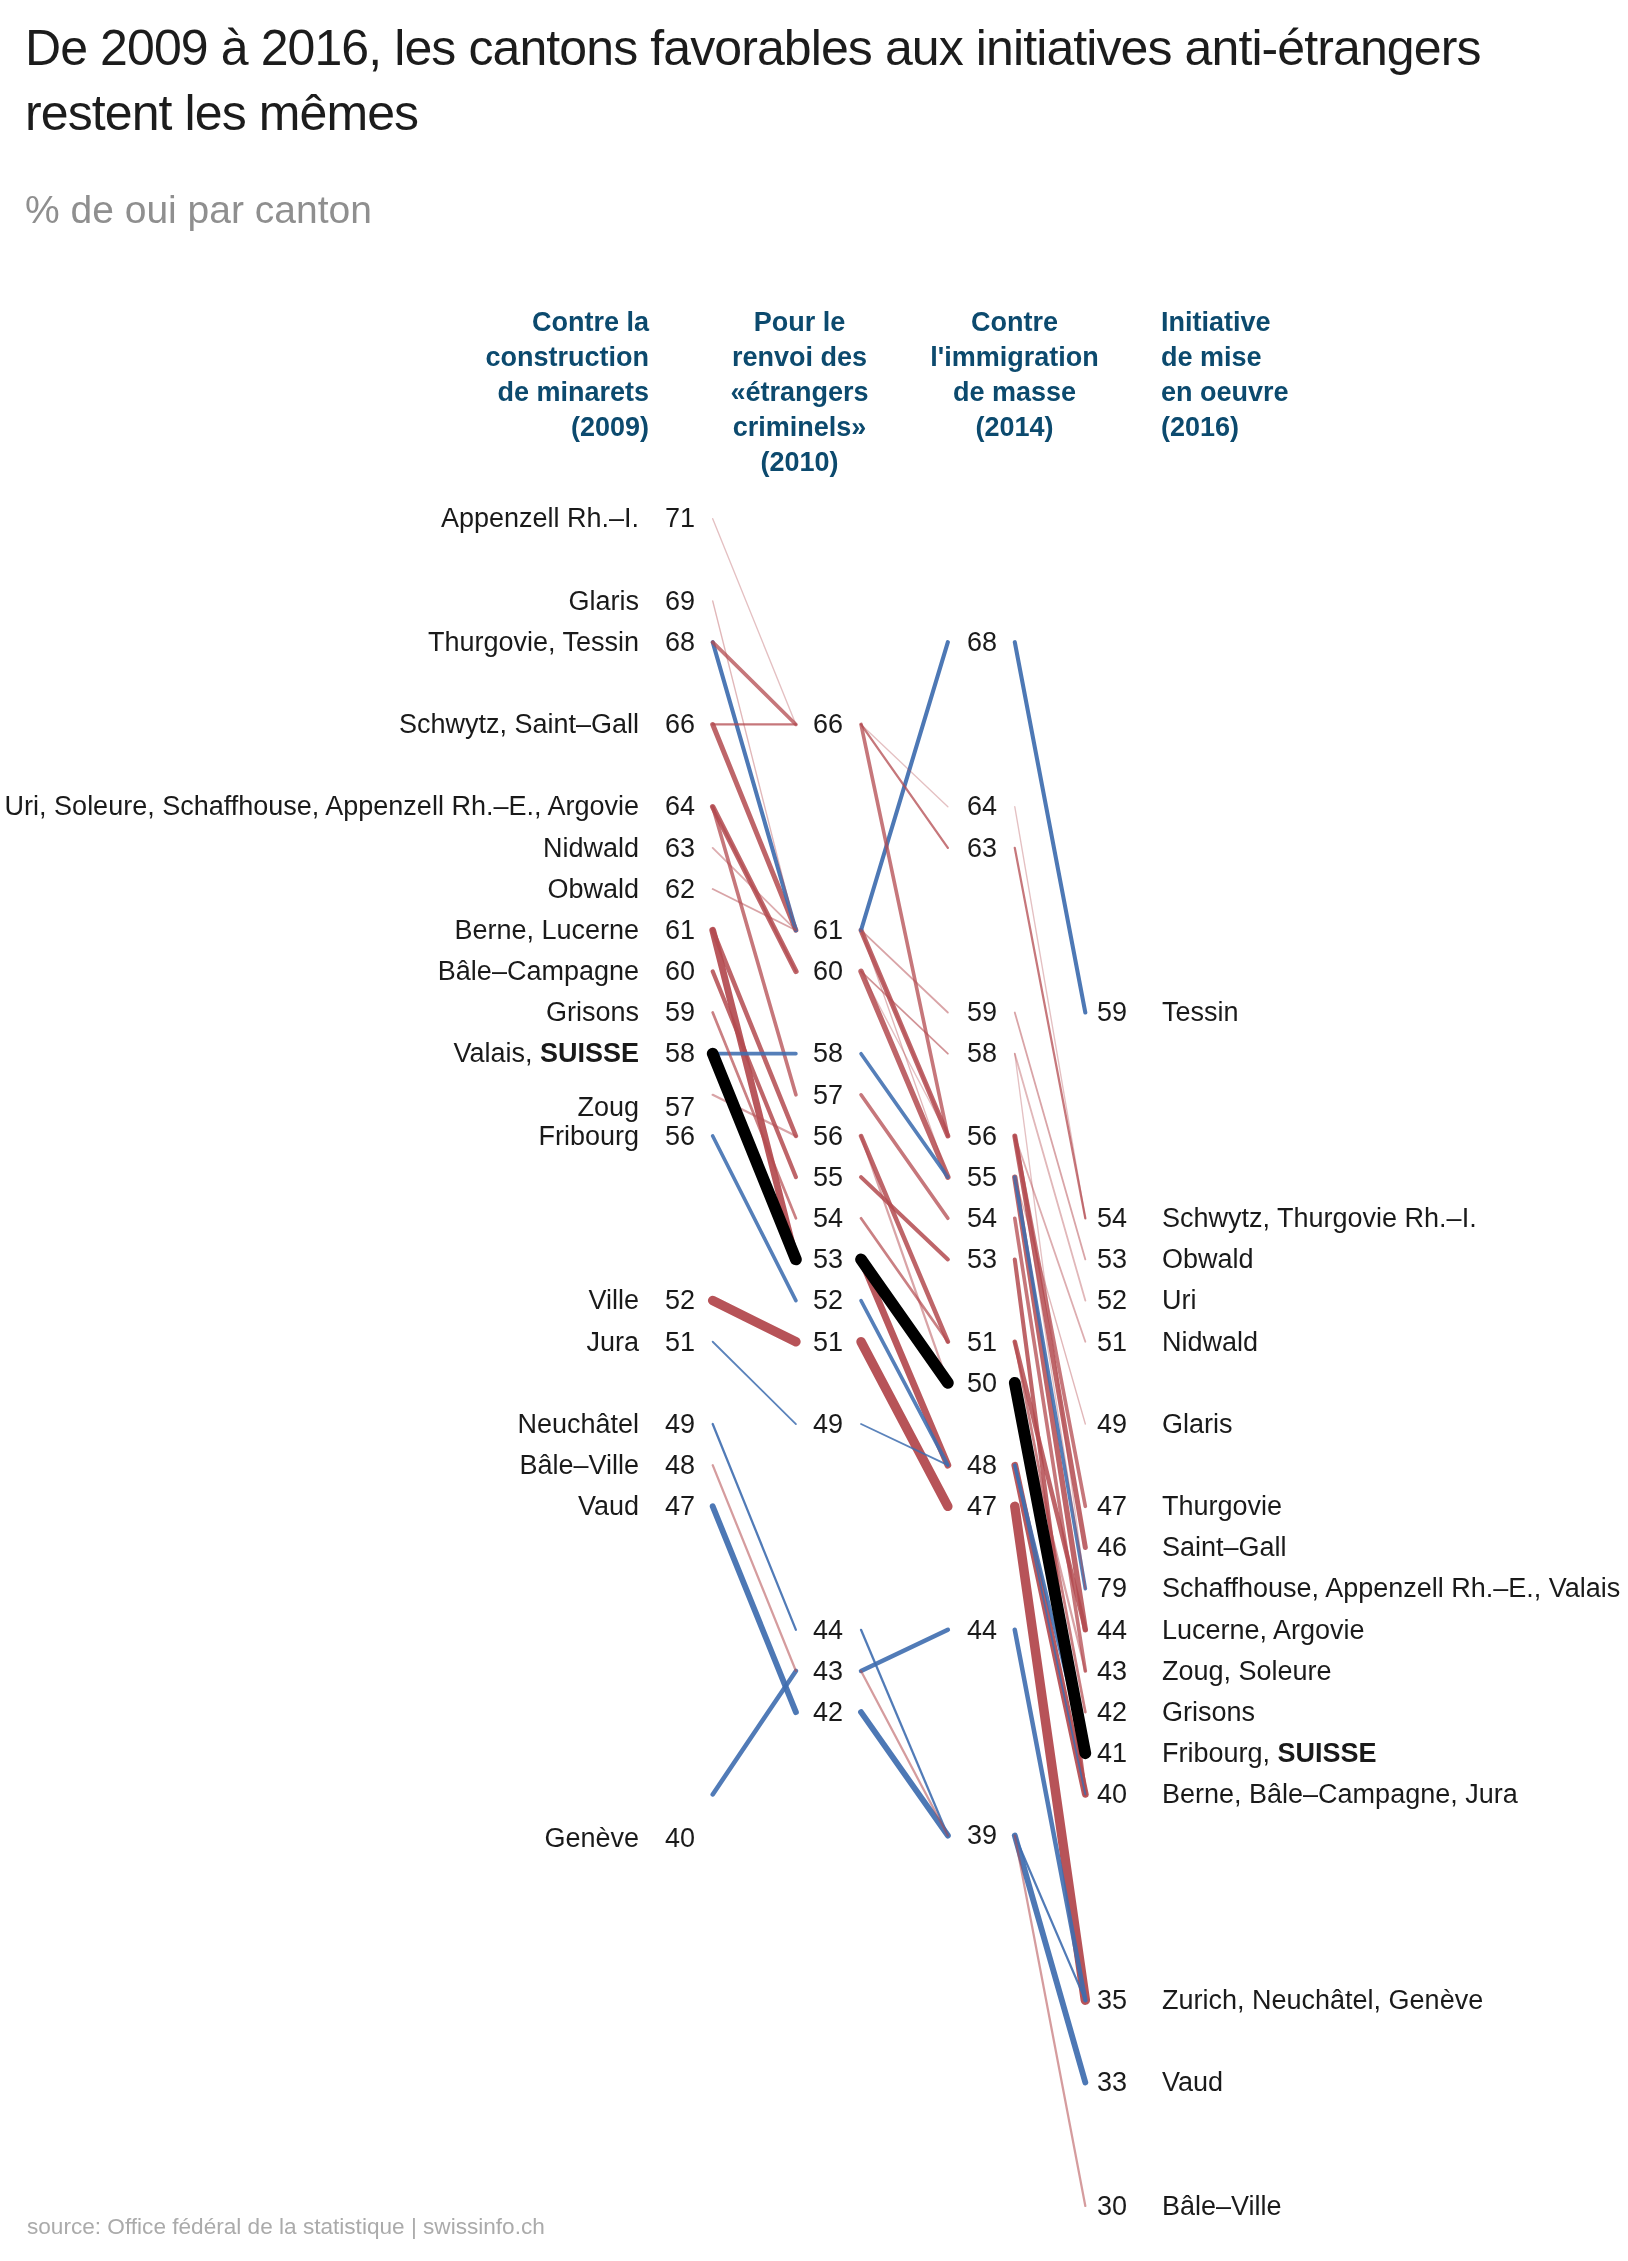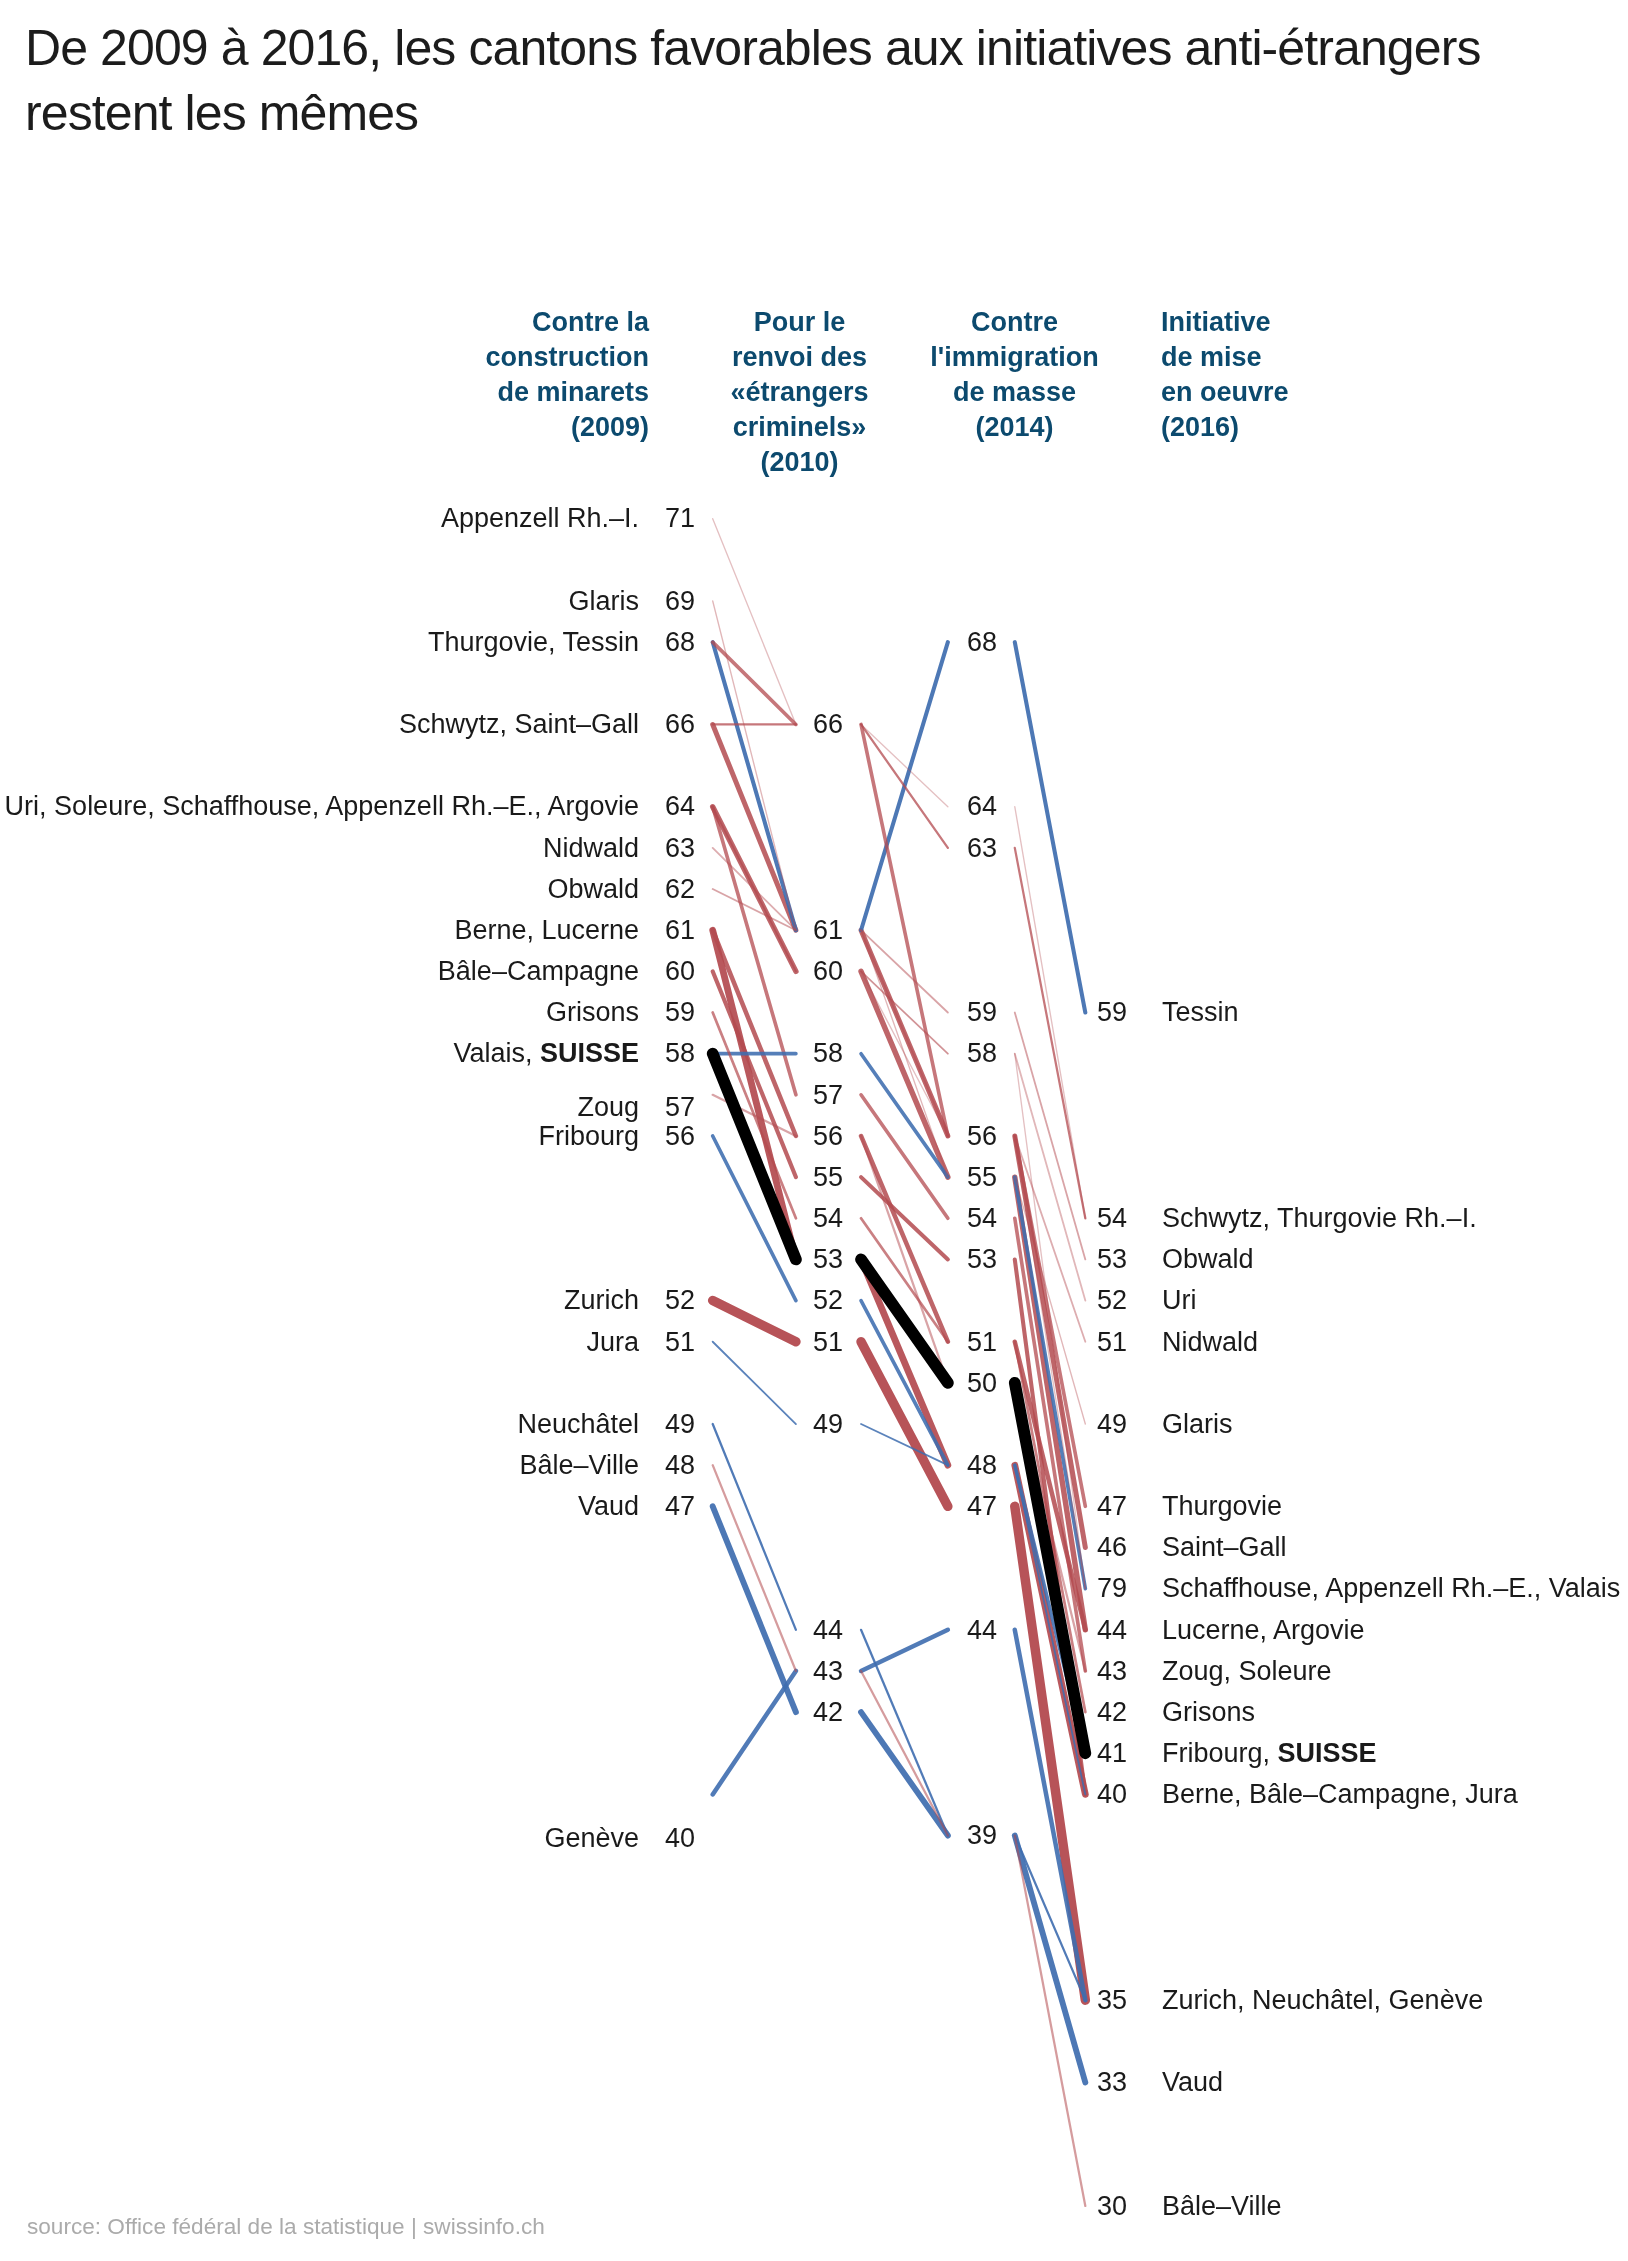--- a/index.html
+++ b/index.html
@@ -24,20 +24,21 @@
   .rrow .num{display:inline-block;width:65px;text-align:left;}
   .mid{position:absolute;font-size:27px;transform:translate(-50%,-50%);white-space:nowrap;}
   .footer{position:absolute;left:27px;top:2214px;font-size:22.6px;color:#ababab;font-weight:300;}
   b{font-weight:700;}
 </style>
 </head>
 <body>
 
 <div id="stage">
   <div class="title">De 2009 à 2016, les cantons favorables aux initiatives anti-étrangers restent les mêmes</div>
+  <div class="subtitle">% de oui par canton</div>
 
   <div class="colhead" id="head1">Contre la
 construction
 de minarets
 (2009)</div>
   <div class="colhead" id="head2">Pour le
 renvoi des
 «étrangers
 criminels»
 (2010)</div>
@@ -141,21 +142,21 @@
       <div class="lrow" style="top: 724px;"><span class="lab">Schwytz, Saint–Gall</span><span class="num">66</span></div>
       <div class="lrow" style="top: 806px;"><span class="lab">Uri, Soleure, Schaffhouse, Appenzell Rh.–E., Argovie</span><span class="num">64</span></div>
       <div class="lrow" style="top: 848px;"><span class="lab">Nidwald</span><span class="num">63</span></div>
       <div class="lrow" style="top: 889px;"><span class="lab">Obwald</span><span class="num">62</span></div>
       <div class="lrow" style="top: 930px;"><span class="lab">Berne, Lucerne</span><span class="num">61</span></div>
       <div class="lrow" style="top: 971px;"><span class="lab">Bâle–Campagne</span><span class="num">60</span></div>
       <div class="lrow" style="top: 1012px;"><span class="lab">Grisons</span><span class="num">59</span></div>
       <div class="lrow" style="top: 1053px;"><span class="lab">Valais, <b>SUISSE</b></span><span class="num">58</span></div>
       <div class="lrow" style="top: 1095px; margin-top: 12px;"><span class="lab">Zoug</span><span class="num">57</span></div>
       <div class="lrow" style="top: 1136px;"><span class="lab">Fribourg</span><span class="num">56</span></div>
-      <div class="lrow" style="top: 1300px;"><span class="lab">Zurich</span><span class="num">52</span></div>
+      <div class="lrow" style="top: 1300px;"><span class="lab">Ville</span><span class="num">52</span></div>
       <div class="lrow" style="top: 1342px;"><span class="lab">Jura</span><span class="num">51</span></div>
       <div class="lrow" style="top: 1424px;"><span class="lab">Neuchâtel</span><span class="num">49</span></div>
       <div class="lrow" style="top: 1465px;"><span class="lab">Bâle–Ville</span><span class="num">48</span></div>
       <div class="lrow" style="top: 1506px;"><span class="lab">Vaud</span><span class="num">47</span></div>
       <div class="lrow" style="top: 1794px; margin-top: 44px;"><span class="lab">Genève</span><span class="num">40</span></div>
     </div>
   <div id="col2-nums">
       <span class="mid" style="left: 828px; top: 724px;">66</span>
       <span class="mid" style="left: 828px; top: 930px;">61</span>
       <span class="mid" style="left: 828px; top: 971px;">60</span>

